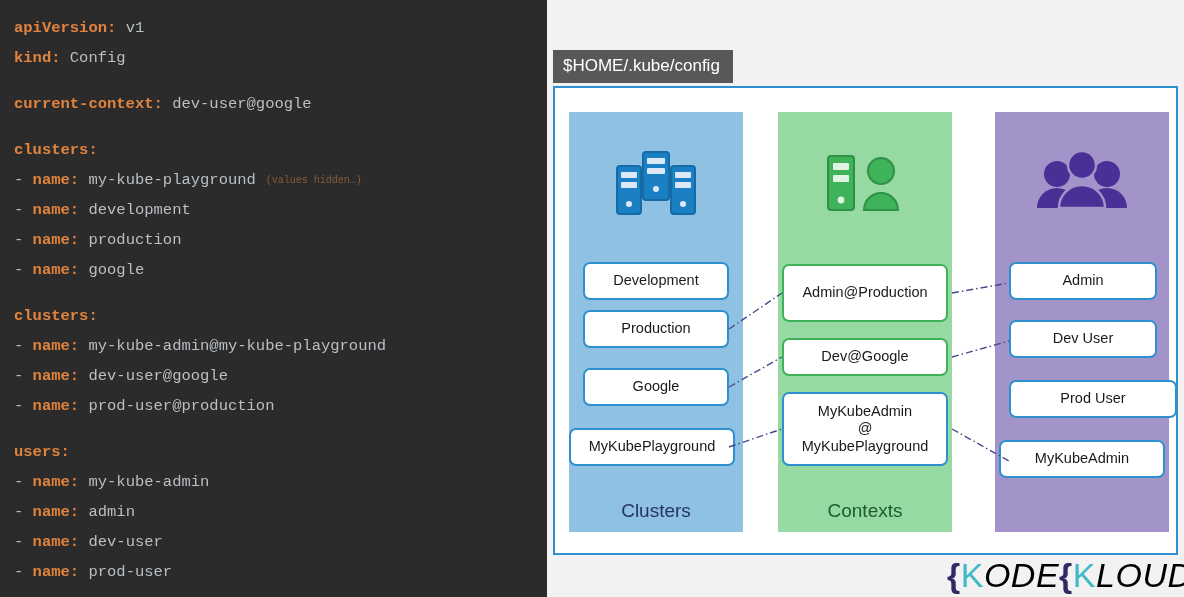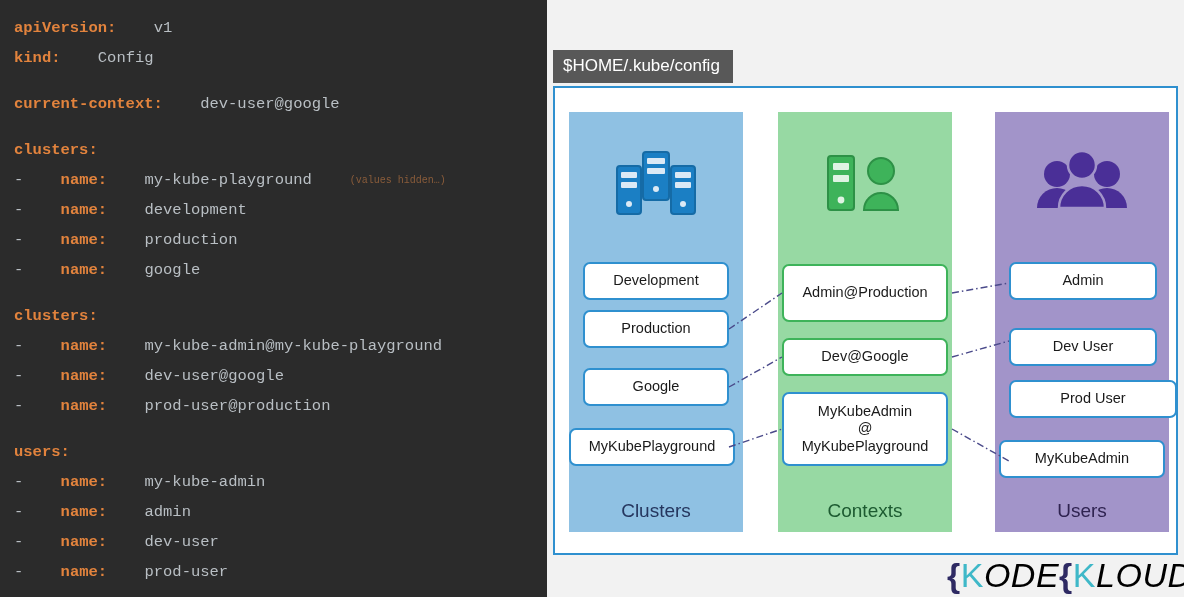--- a/index.html
+++ b/index.html
@@ -14,21 +14,21 @@
   
   #terminal{
     position:absolute;left:0;top:0;width:547px;height:597px;
     background:#2b2b2b;
     font-family:"Liberation Mono","DejaVu Sans Mono",monospace;
     font-size:15.5px;
     box-sizing:border-box;
     padding:14px 0 0 14px;
     overflow:hidden;
   }
-  .yline{white-space:pre;line-height:1.0;height:30px;display:flex;align-items:center;gap:28px;}
+  .yline{white-space:pre;line-height:1.0;height:30px;display:flex;align-items:center;}
   .ykey{color:#e2833d;font-weight:bold;}
   .yval{color:#b9bfc4;}
   .ydash{color:#b9bfc4;}
   .yhidden{color:#8a5c3a;font-size:10px;padding-left:10px;}
   .yspacer{height:16px;}
 
   
   #right{
     position:absolute;left:547px;top:0;width:637px;height:597px;
     background:#f2f2f2;
@@ -208,31 +208,30 @@
           <g fill="#4a2f97" stroke="#a294c9" stroke-width="2.5">
             <circle cx="47" cy="15" r="14"></circle>
             <path d="M24 58 a23 23 0 0 1 46 0 z"></path>
           </g>
         </svg>
       </div>
 
       <div class="nodebox" style="left:14px;top:150px;width:148px;height:38px;">
         <span>Admin</span>
       </div>
-      <div class="nodebox" style="left:14px;top:208px;width:148px;height:38px;margin-top:8px;">
+      <div class="nodebox" style="left:14px;top:208px;width:148px;height:38px;">
         <span>Dev User</span>
       </div>
       <div class="nodebox" style="left:14px;top:268px;width:168px;height:38px;">
         <span>Prod User</span>
       </div>
       <div class="nodebox" style="left:4px;top:328px;width:166px;height:38px;">
         <span>MyKubeAdmin</span>
       </div>
 
-      <div class="collabel">Users</div>
     </div>
 
     <svg class="wires">
       <g stroke="#4a4a8a" stroke-width="1.4" fill="none" stroke-dasharray="7 3 1.5 3">
         <line x1="174" y1="241" x2="227" y2="205"></line>
         <line x1="174" y1="299" x2="227" y2="269"></line>
         <line x1="174" y1="359" x2="227" y2="341"></line>
         <line x1="397" y1="205" x2="454" y2="195"></line>
         <line x1="397" y1="269" x2="454" y2="253"></line>
         <line x1="397" y1="341" x2="454" y2="373"></line>

